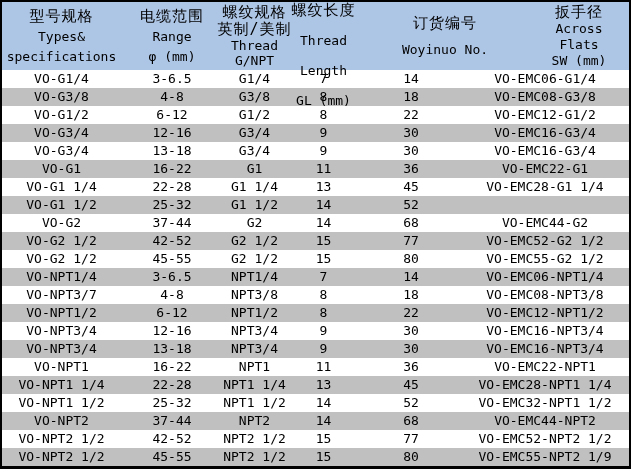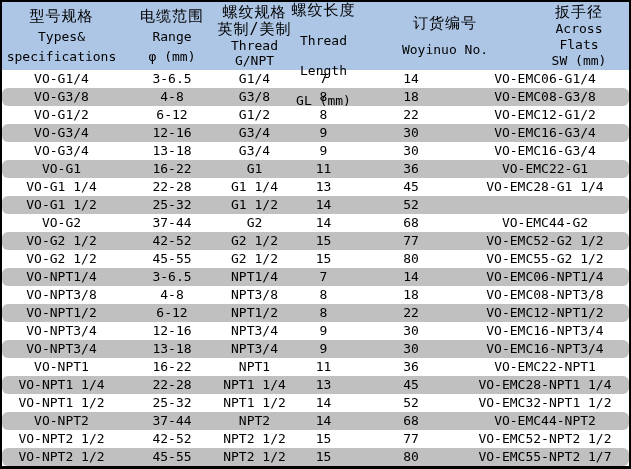--- a/index.html
+++ b/index.html
@@ -46,21 +46,20 @@
     font-size: 13px;
     line-height: 14px;
     white-space: nowrap;
   }
   .tbody { width: 627px; }
   .trow {
     display: flex;
     width: 627px;
     height: 18px;
     line-height: 18px;
-    border-radius: 6px;
   }
   .trow.odd  { background: var(--row-odd-bg, #ffffff); }
   .trow.even { background: var(--row-even-bg, #c0c0c0); }
   .tcell {
     box-sizing: border-box;
     height: 18px;
     font-size: 13px;
     line-height: 18px;
     text-align: center;
     white-space: nowrap;
@@ -201,21 +200,21 @@
       </div>
       <div class="trow even">
         <div class="tcell c0">VO-NPT1/4</div>
         <div class="tcell c1">3-6.5</div>
         <div class="tcell c2">NPT1/4</div>
         <div class="tcell c3">7</div>
         <div class="tcell c4">14</div>
         <div class="tcell c5">VO-EMC06-NPT1/4</div>
       </div>
       <div class="trow odd">
-        <div class="tcell c0">VO-NPT3/8</div>
+        <div class="tcell c0">VO-NPT3/7</div>
         <div class="tcell c1">4-8</div>
         <div class="tcell c2">NPT3/8</div>
         <div class="tcell c3">8</div>
         <div class="tcell c4">18</div>
         <div class="tcell c5">VO-EMC08-NPT3/8</div>
       </div>
       <div class="trow even">
         <div class="tcell c0">VO-NPT1/2</div>
         <div class="tcell c1">6-12</div>
         <div class="tcell c2">NPT1/2</div>
@@ -278,16 +277,16 @@
         <div class="tcell c3">15</div>
         <div class="tcell c4">77</div>
         <div class="tcell c5">VO-EMC52-NPT2 1/2</div>
       </div>
       <div class="trow even">
         <div class="tcell c0">VO-NPT2 1/2</div>
         <div class="tcell c1">45-55</div>
         <div class="tcell c2">NPT2 1/2</div>
         <div class="tcell c3">15</div>
         <div class="tcell c4">80</div>
-        <div class="tcell c5">VO-EMC55-NPT2 1/7</div>
+        <div class="tcell c5">VO-EMC55-NPT2 1/9</div>
       </div>
     </div>
 </div>
 
 </body></html>

